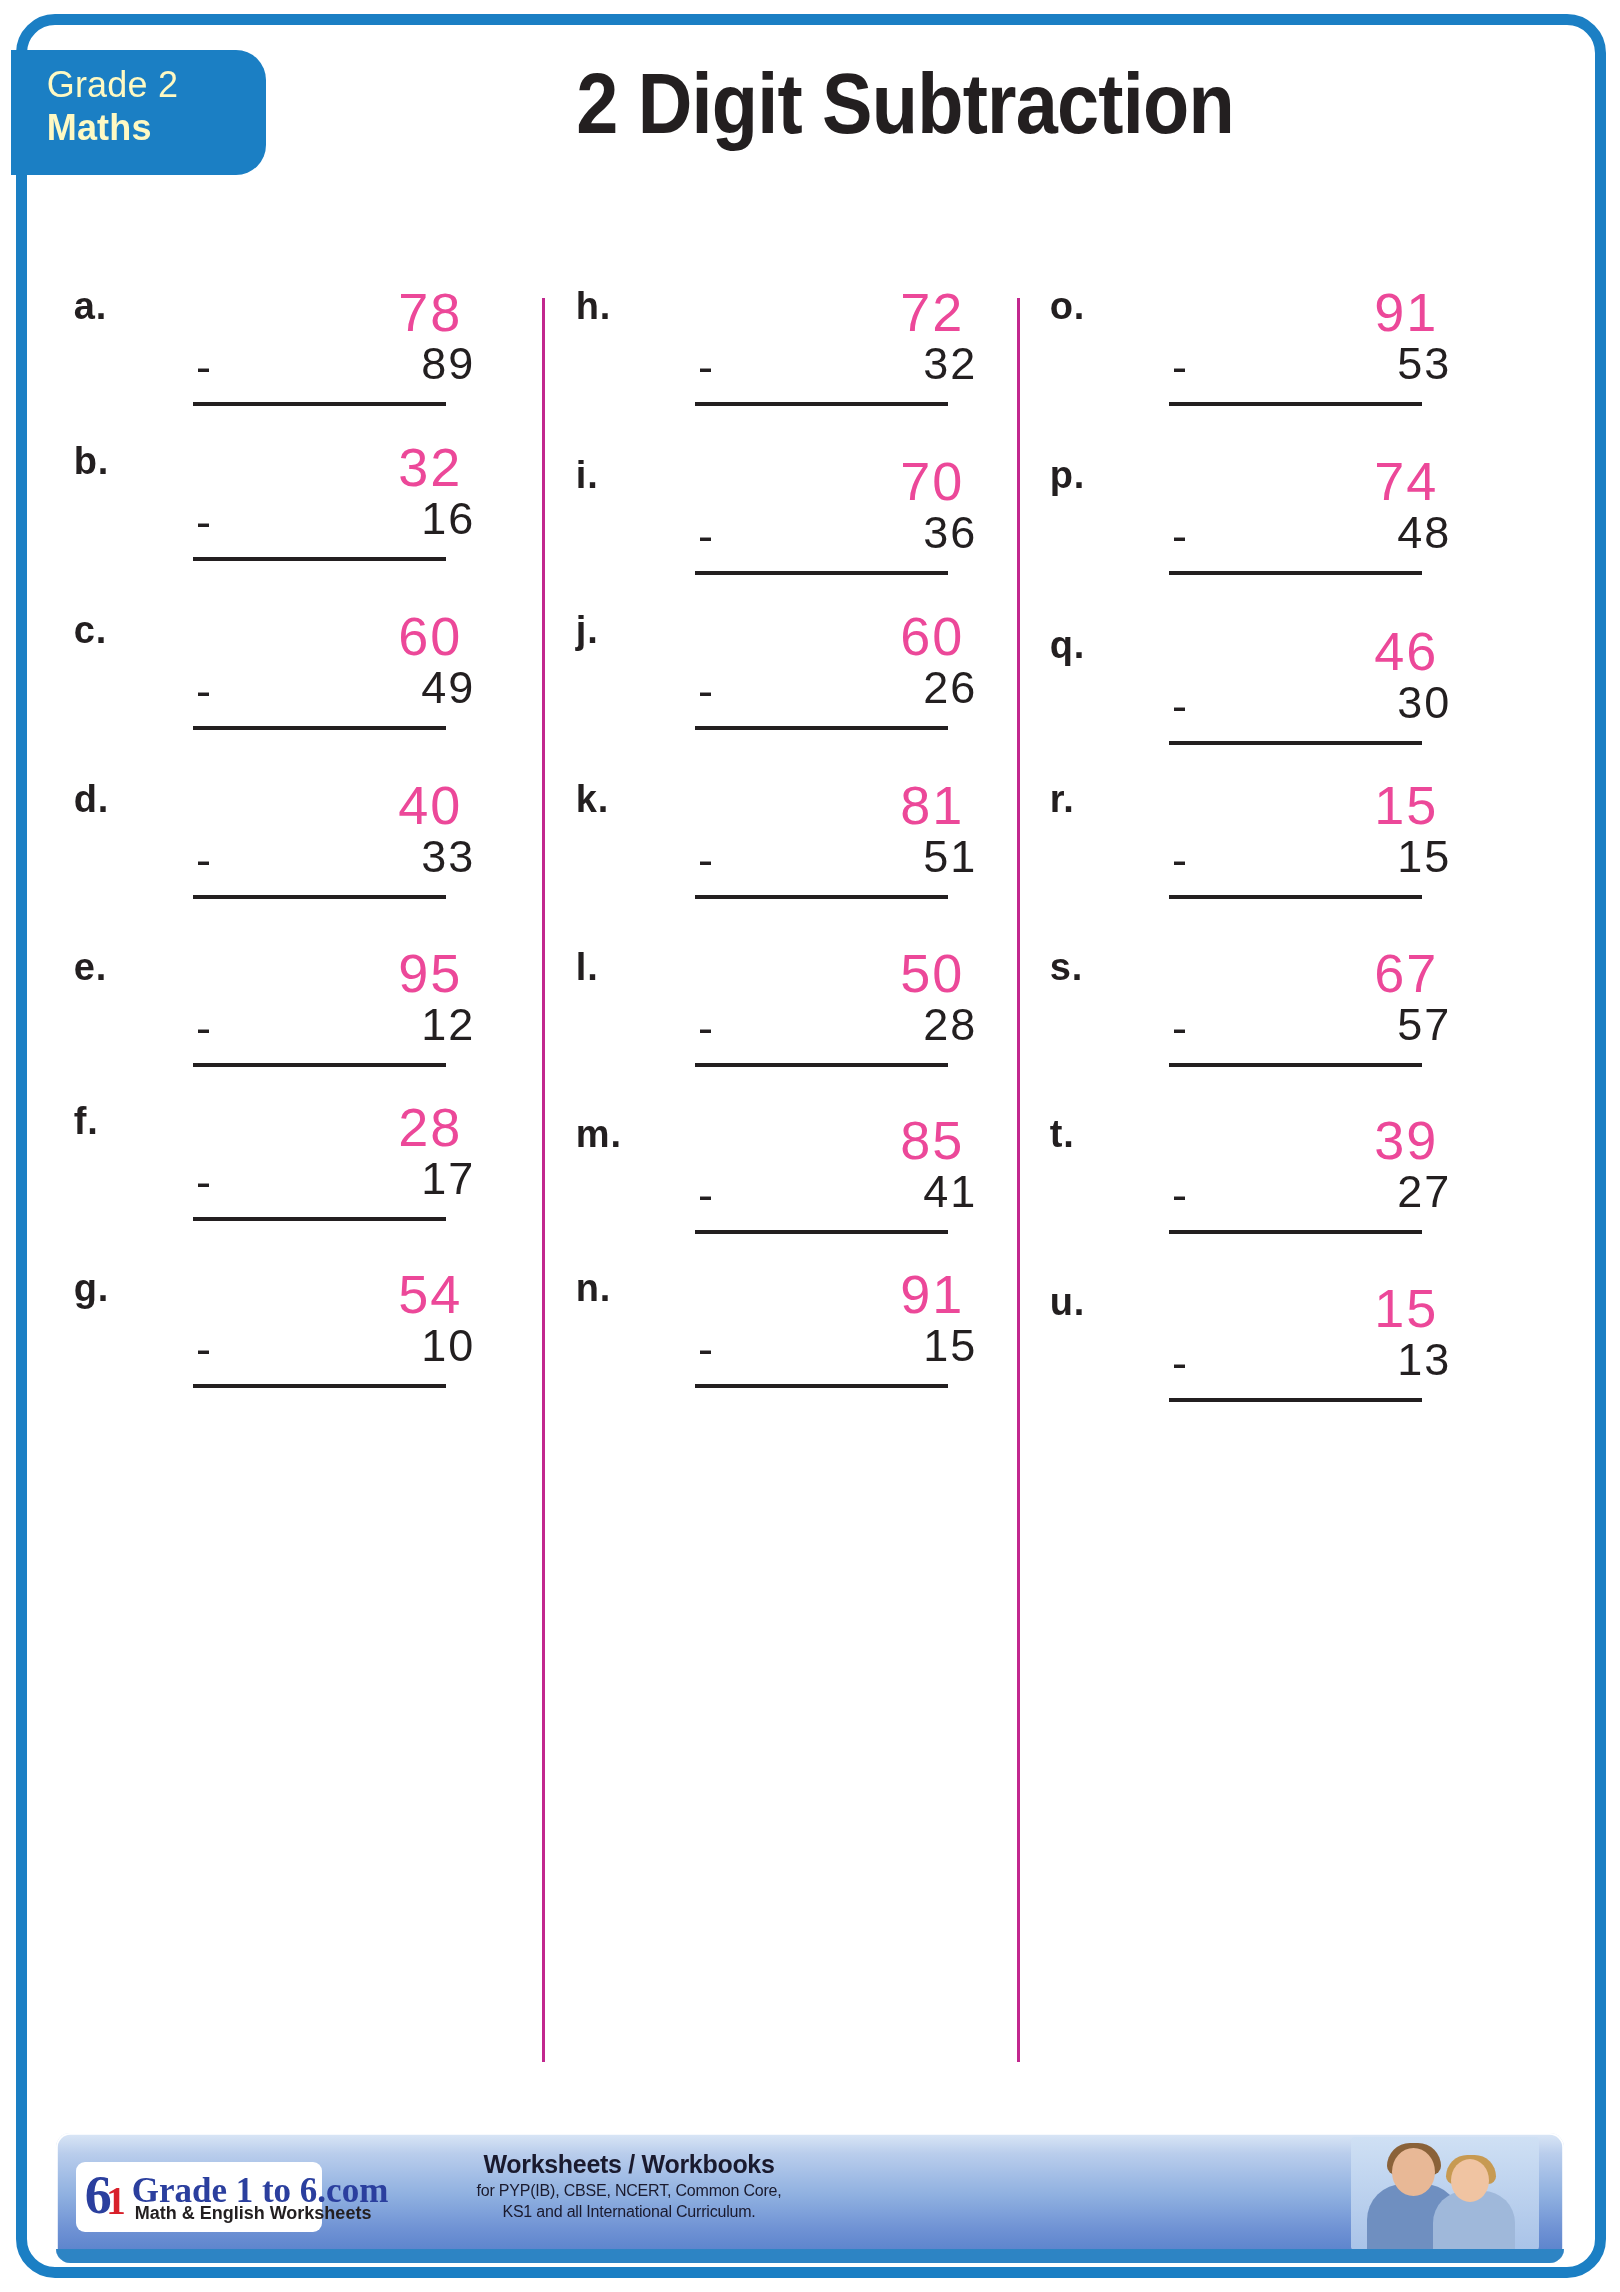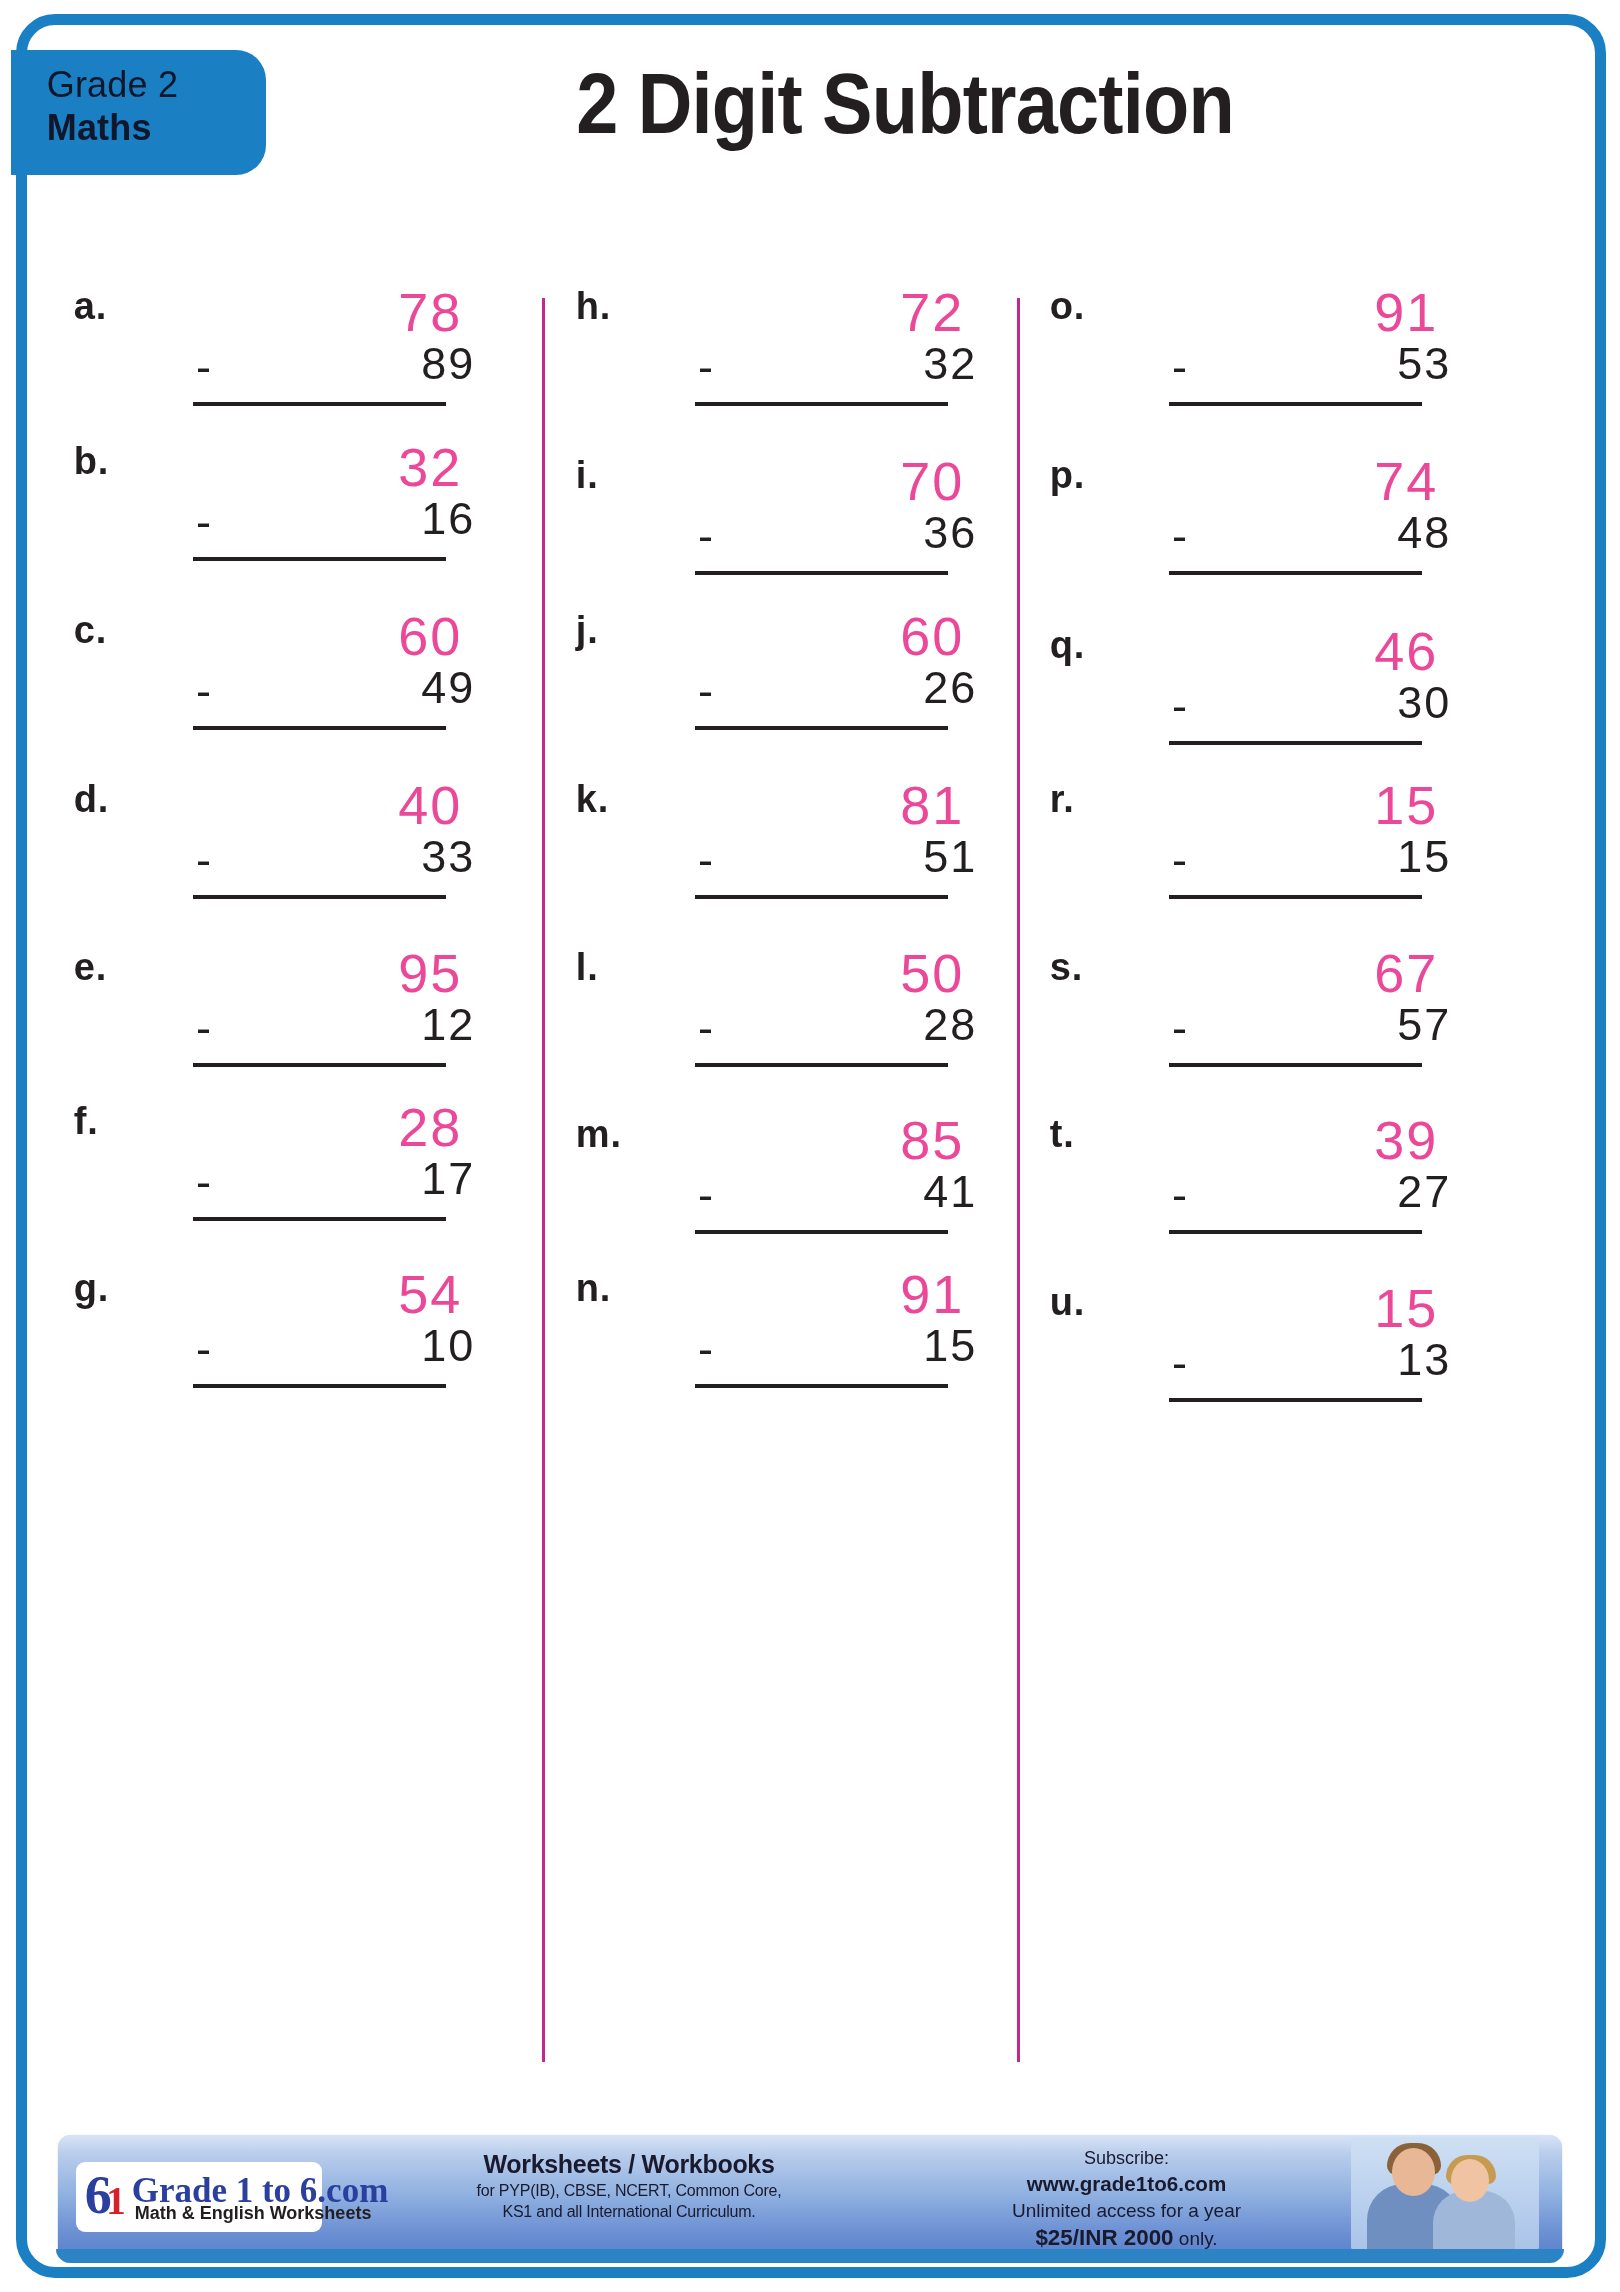--- a/index.html
+++ b/index.html
@@ -38,21 +38,21 @@
   
   .grade-tab {
     position: absolute;
     left: 10.7px;
     top: 50px;
     width: 255px;
     height: 125px;
     background: #1b7fc4;
     border-top-right-radius: 30px;
     border-bottom-right-radius: 30px;
-    color: #0f172a;
+    color: #fef9c3;
     box-sizing: border-box;
     padding: 14.3px 0 0 36px;
     z-index: 5;
   }
   .grade-line1 {
     font-size: 36px;
     line-height: 1.18;
     font-weight: 400;
     letter-spacing: 0.2px;
   }
@@ -486,26 +486,20 @@
       <div class="logo-t1">Grade 1 to 6.com</div>
       <div class="logo-t2">Math &amp; English Worksheets</div>
     </div>
 
     <div class="footer-mid">
       <div class="fm-2">Worksheets / Workbooks</div>
       <div class="fm-3">for PYP(IB), CBSE, NCERT, Common Core,</div>
       <div class="fm-3">KS1 and all International Curriculum.</div>
     </div>
 
-    <div class="footer-right">
-      <div class="fr-1">Subscribe:</div>
-      <div class="fr-2">www.grade1to6.com</div>
-      <div class="fr-3">Unlimited access for a year</div>
-      <div class="fr-4"><b>$25/INR 2000</b><span> only.</span></div>
-    </div>
 
     <div class="footer-photo">
       <div class="photo-fig ph-mom-body"></div>
       <div class="photo-fig ph-mom-hair"></div>
       <div class="photo-fig ph-mom-head"></div>
       <div class="photo-fig ph-kid-body"></div>
       <div class="photo-fig ph-kid-hair"></div>
       <div class="photo-fig ph-kid-head"></div>
     </div>
 

